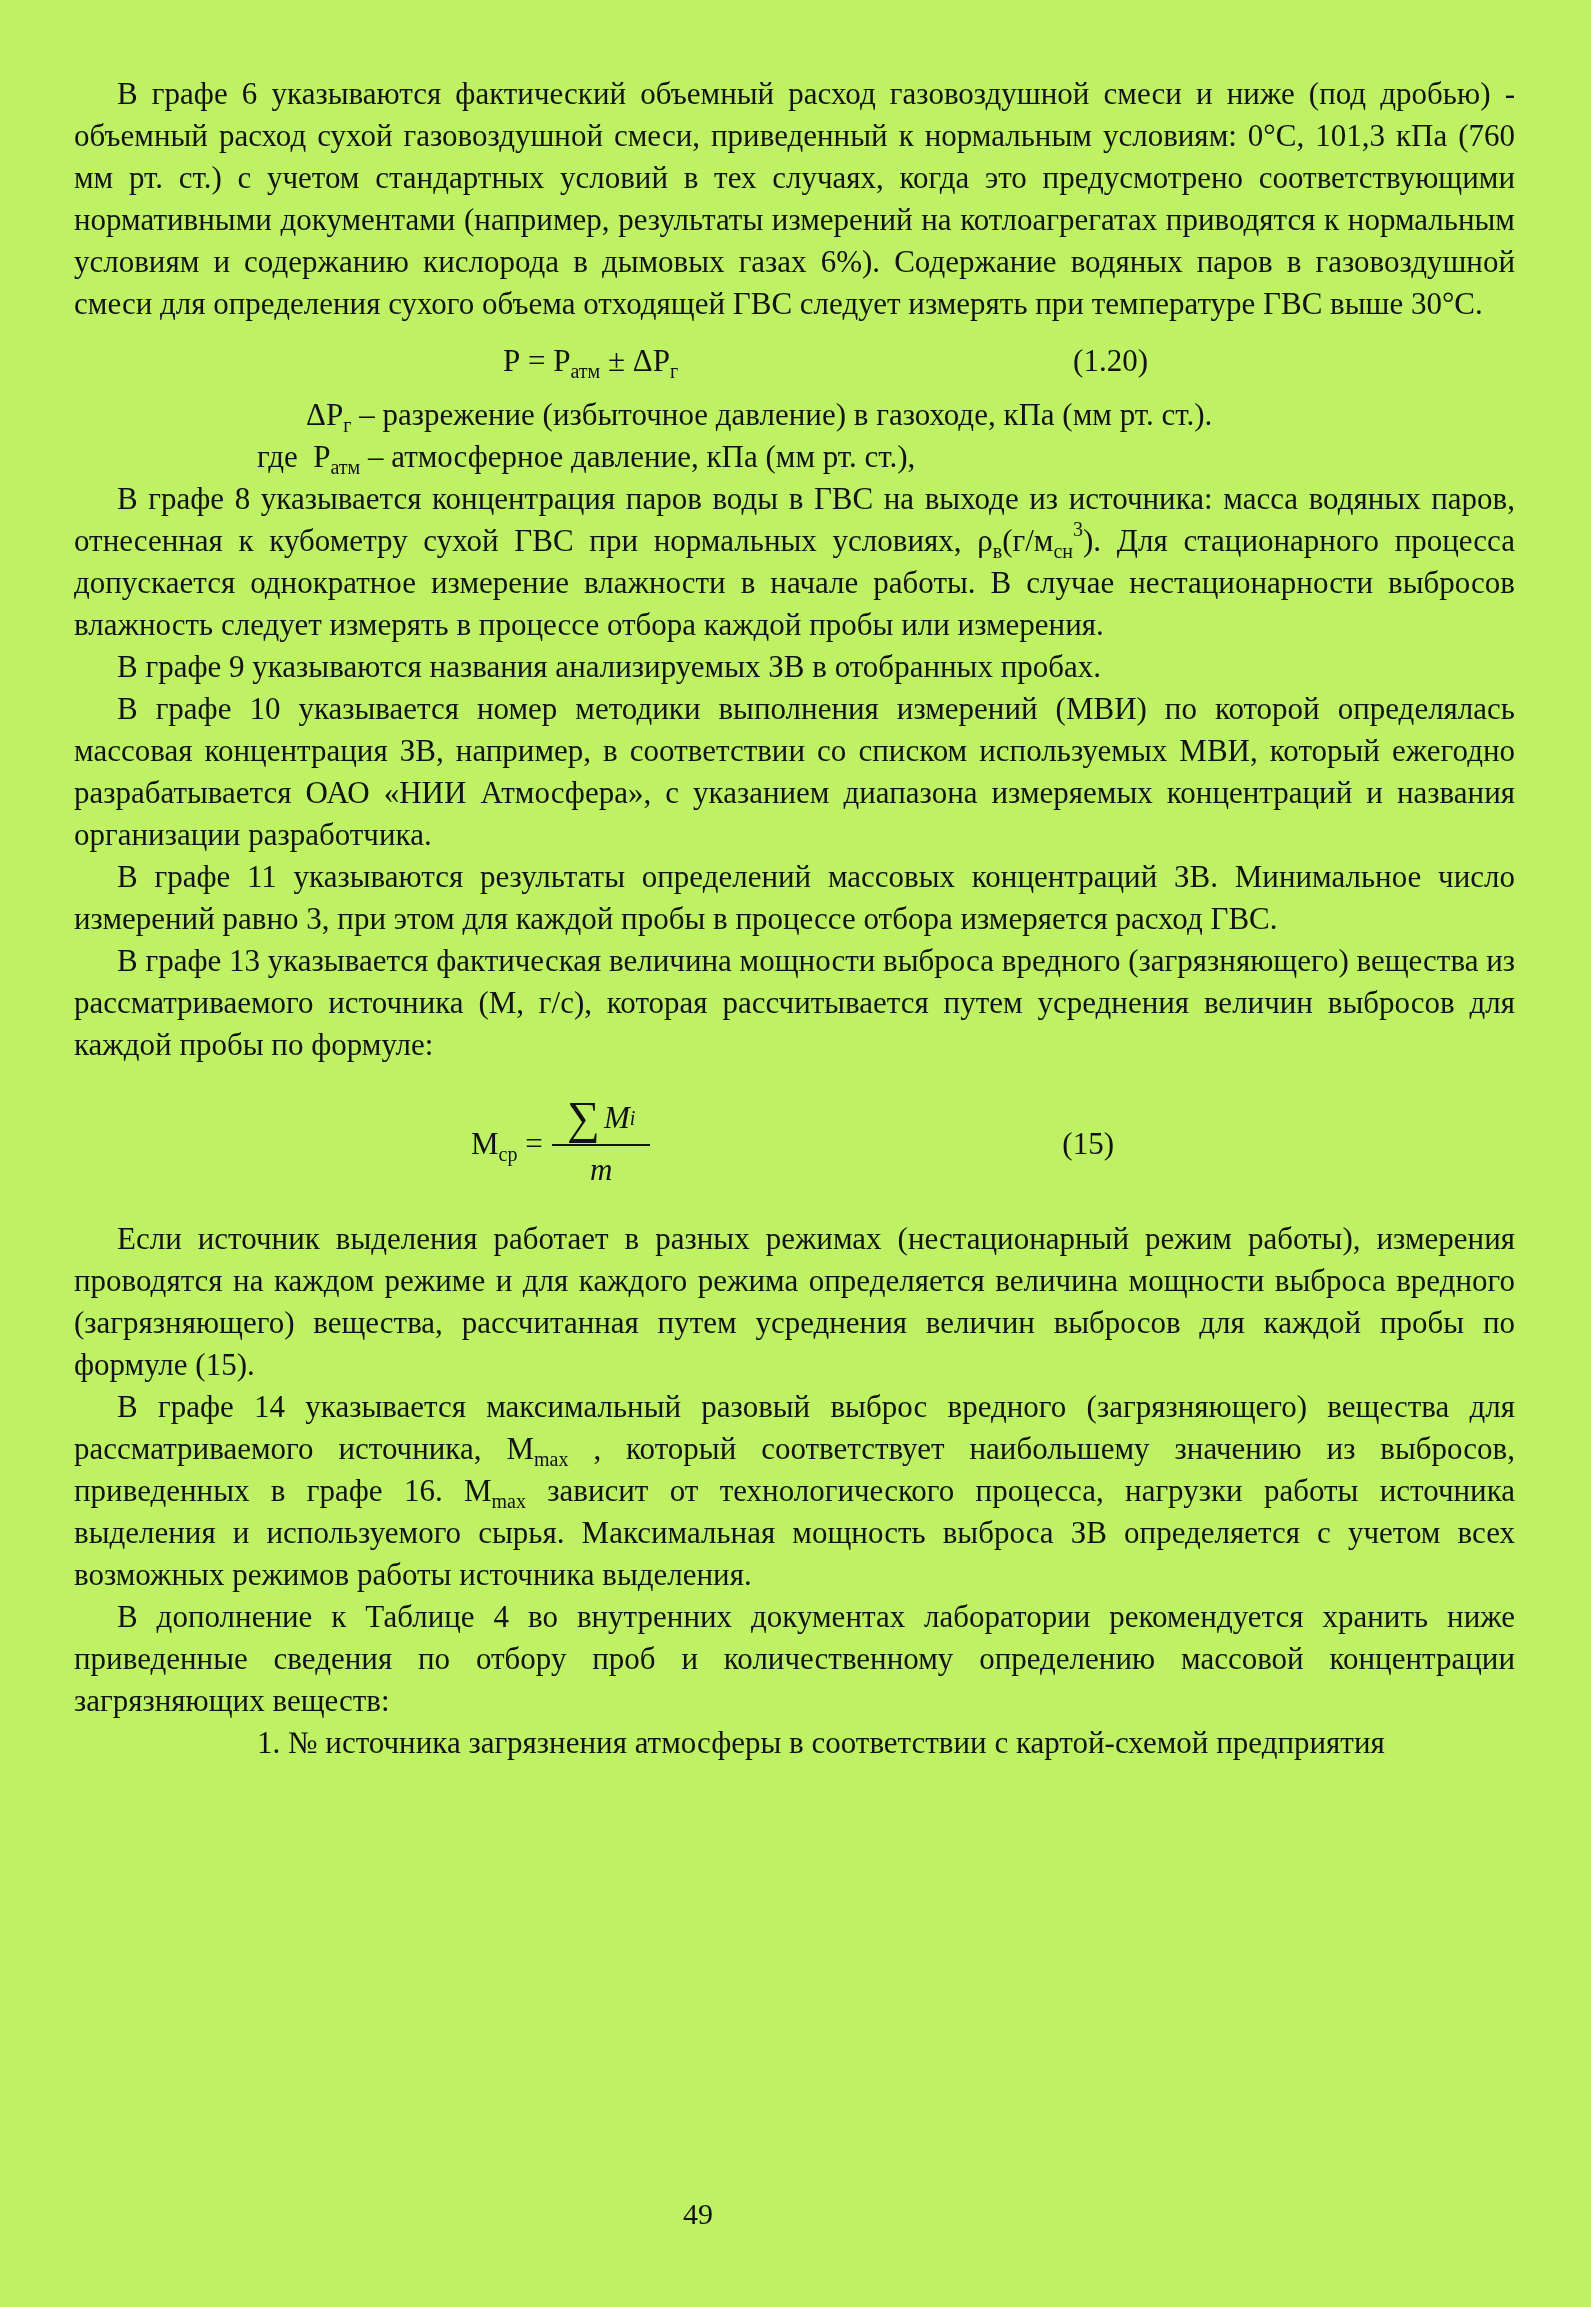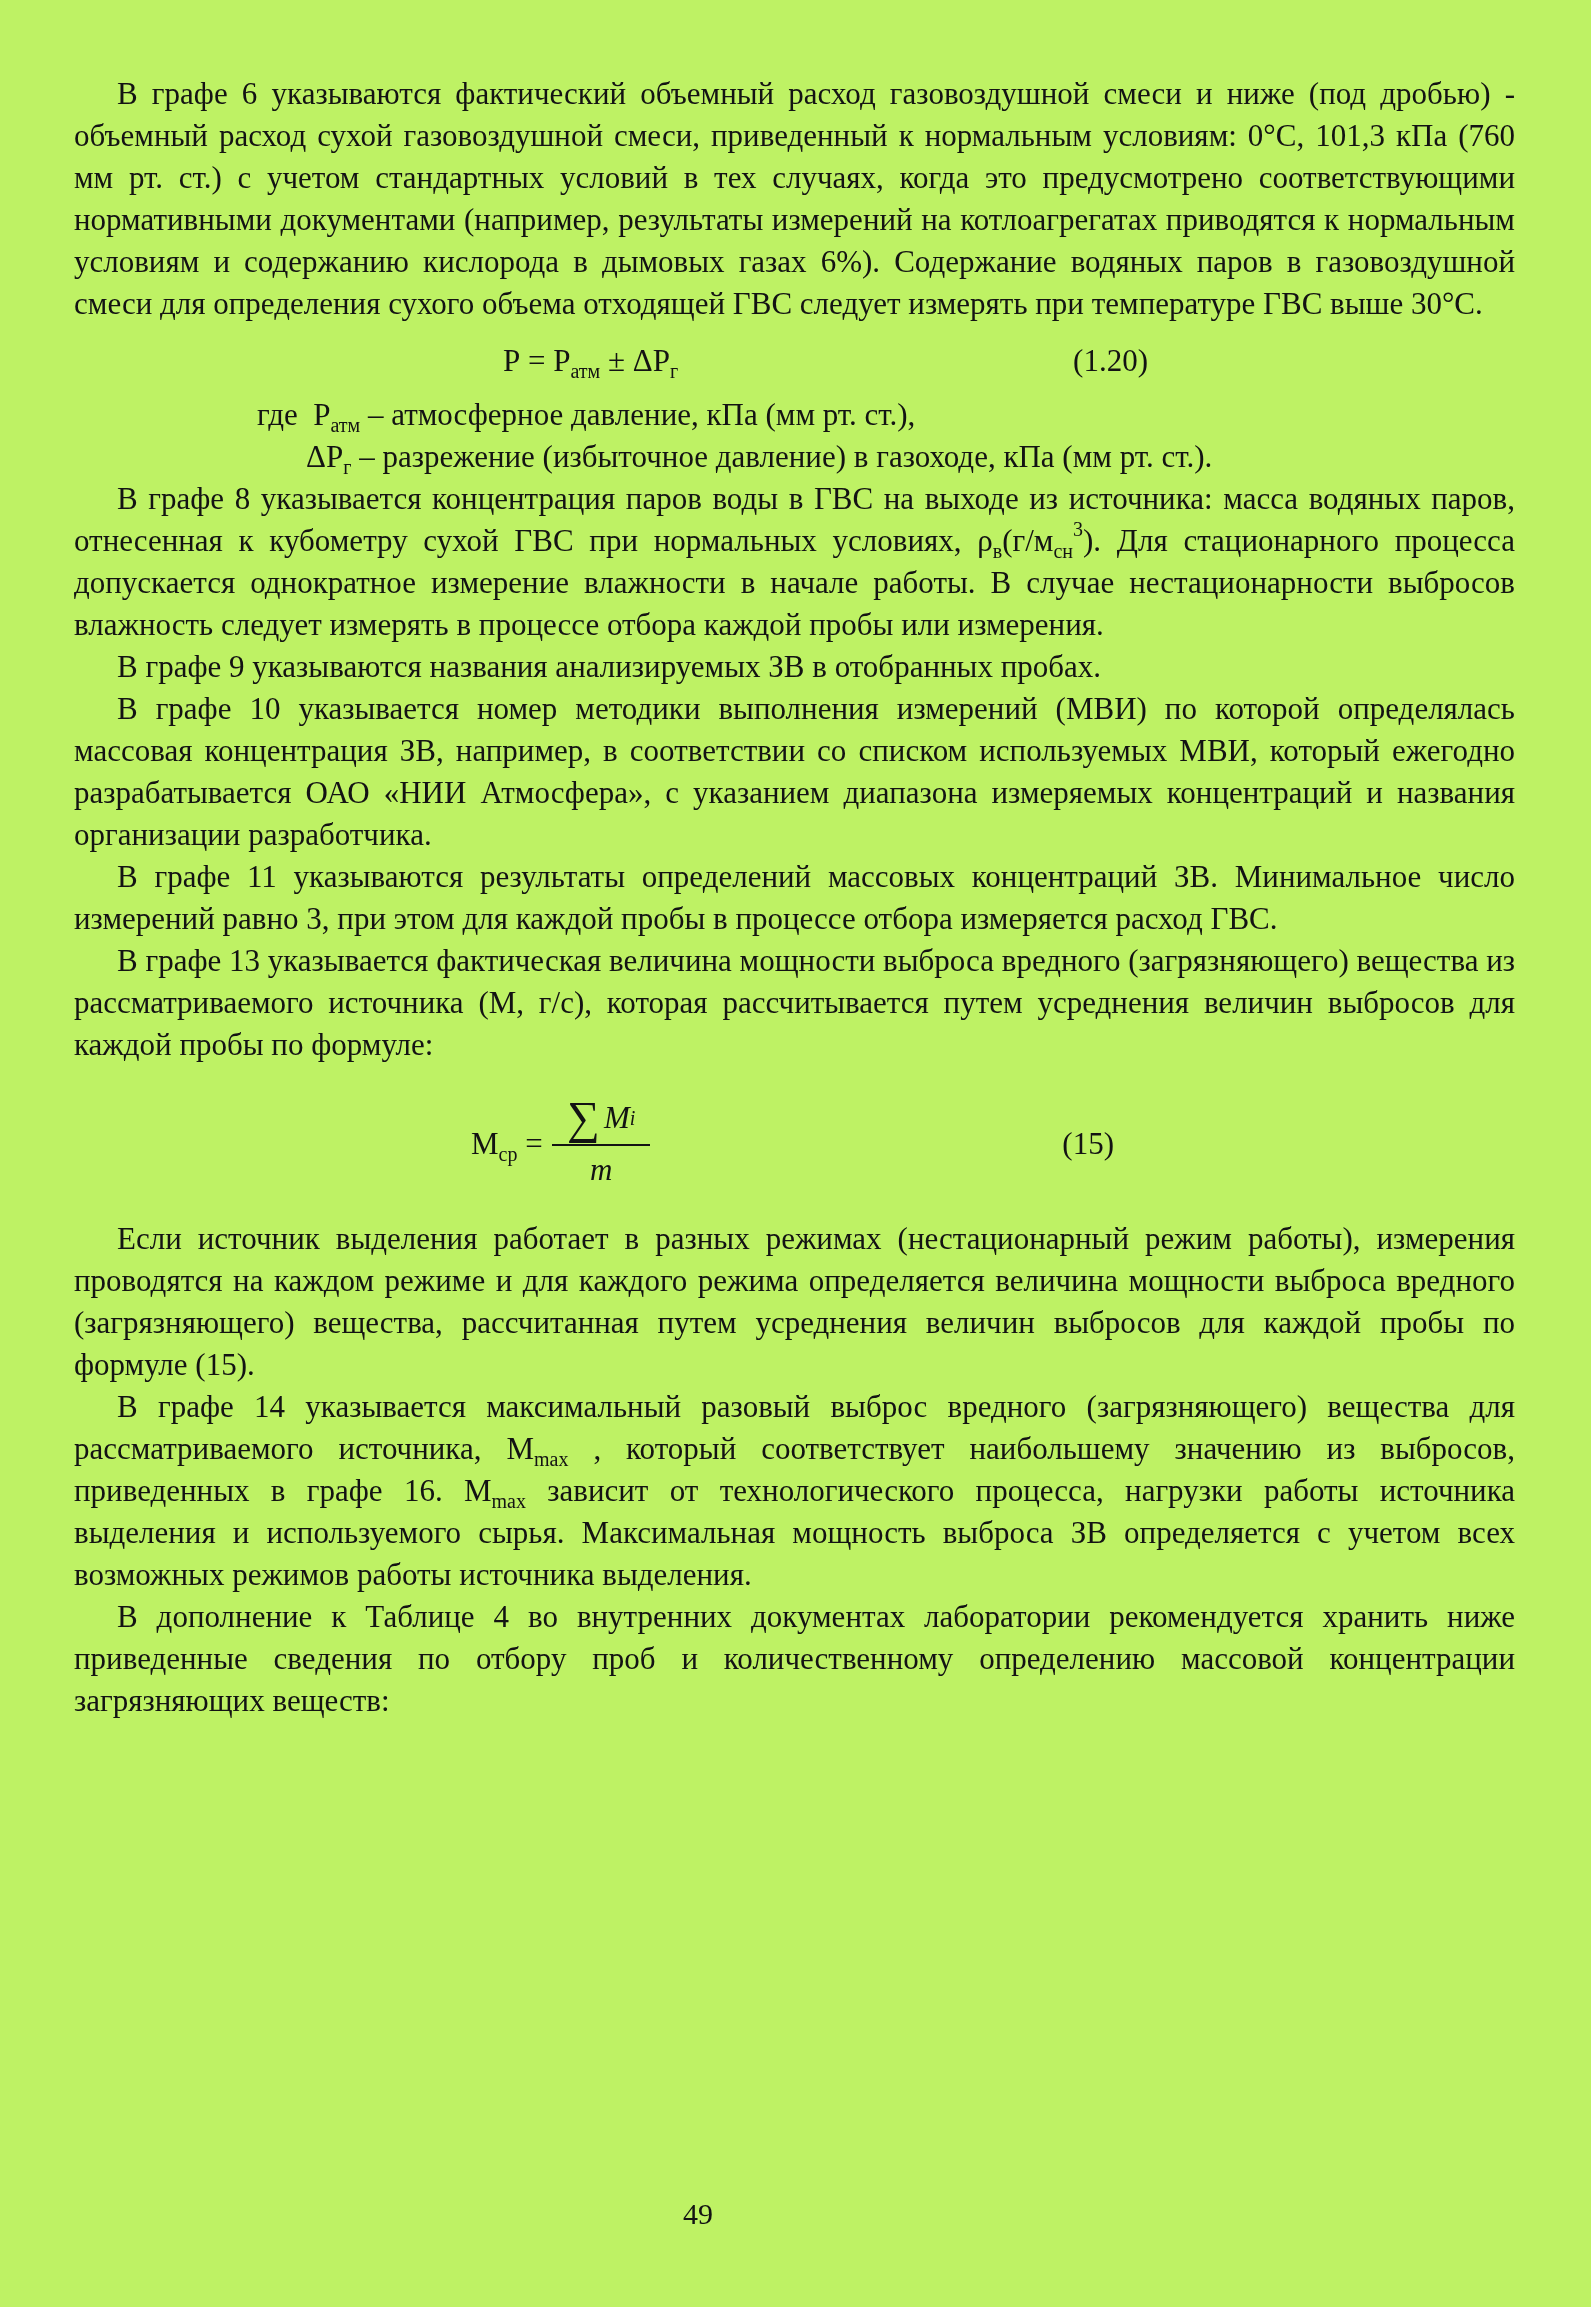--- a/index.html
+++ b/index.html
@@ -96,23 +96,23 @@
   <div class="content">
 
     <p class="par">В графе 6 указываются фактический объемный расход газовоздушной смеси и ниже (под дробью) - объемный расход сухой газовоздушной смеси, приведенный к нормальным условиям: 0°С, 101,3 кПа (760 мм рт. ст.) с учетом стандартных условий в тех случаях, когда это предусмотрено соответствующими нормативными документами (например, результаты измерений на котлоагрегатах приводятся к нормальным условиям и содержанию кислорода в дымовых газах 6%). Содержание водяных паров в газовоздушной смеси для определения сухого объема отходящей ГВС следует измерять при температуре ГВС выше 30°С.</p>
 
 
     <div class="formula-row f1">
       <span class="formula"><span>Р = Р</span><sub>атм</sub><span> ± ΔР</span><sub>г</sub></span>
       <span class="eq-num">(1.20)</span>
     </div>
 
+    <p class="where indent-2"><span>ΔР</span><sub>г</sub><span> – разрежение (избыточное давление) в газоходе, кПа (мм рт. ст.).</span></p>
+
     <p class="where indent-1"><span>где  Р</span><sub>атм</sub><span> – атмосферное давление, кПа (мм рт. ст.),</span></p>
-
-    <p class="where indent-2"><span>ΔР</span><sub>г</sub><span> – разрежение (избыточное давление) в газоходе, кПа (мм рт. ст.).</span></p>
 
     <p class="par"><span>В графе 8 указывается концентрация паров воды в ГВС на выходе из источника: масса водяных паров, отнесенная к кубометру сухой ГВС при нормальных условиях, ρ</span><sub>в</sub><span>(г/м</span><sub>сн</sub><sup>3</sup><span>). Для стационарного процесса допускается однократное измерение влажности в начале работы. В случае нестационарности выбросов влажность следует измерять в процессе отбора каждой пробы или измерения.</span></p>
 
     <p class="par">В графе 9 указываются названия анализируемых ЗВ в отобранных пробах.</p>
 
     <p class="par">В графе 10 указывается номер методики выполнения измерений (МВИ) по которой определялась массовая концентрация ЗВ, например, в соответствии со списком используемых МВИ, который ежегодно разрабатывается ОАО «НИИ Атмосфера», с указанием диапазона измеряемых концентраций и названия организации разработчика.</p>
 
     <p class="par">В графе 11 указываются результаты определений массовых концентраций ЗВ. Минимальное число измерений равно 3, при этом для каждой пробы в процессе отбора измеряется расход ГВС.</p>
 
 
@@ -131,18 +131,19 @@
       <span class="eq-num">(15)</span>
     </div>
 
 
     <p class="par">Если источник выделения работает в разных режимах (нестационарный режим работы), измерения проводятся на каждом режиме и для каждого режима определяется величина мощности выброса вредного (загрязняющего) вещества, рассчитанная путем усреднения величин выбросов для каждой пробы по формуле (15).</p>
 
     <p class="par"><span>В графе 14 указывается максимальный разовый выброс вредного (загрязняющего) вещества для рассматриваемого источника, М</span><sub>max</sub><span> , который соответствует наибольшему значению из выбросов, приведенных в графе 16. М</span><sub>max</sub><span> зависит от технологического процесса, нагрузки работы источника выделения и используемого сырья. Максимальная мощность выброса ЗВ определяется с учетом всех возможных режимов работы источника выделения.</span></p>
 
     <p class="par gap-top">В дополнение к Таблице 4 во внутренних документах лаборатории рекомендуется хранить ниже приведенные сведения по отбору проб и количественному определению массовой концентрации загрязняющих веществ:</p>
 
+    <p class="where indent-1 gap-top">1. № источника загрязнения атмосферы в соответствии с картой-схемой предприятия</p>
 
   </div>
 
   <div class="page-number">49</div>
 </div>
 
 
 </body></html>

